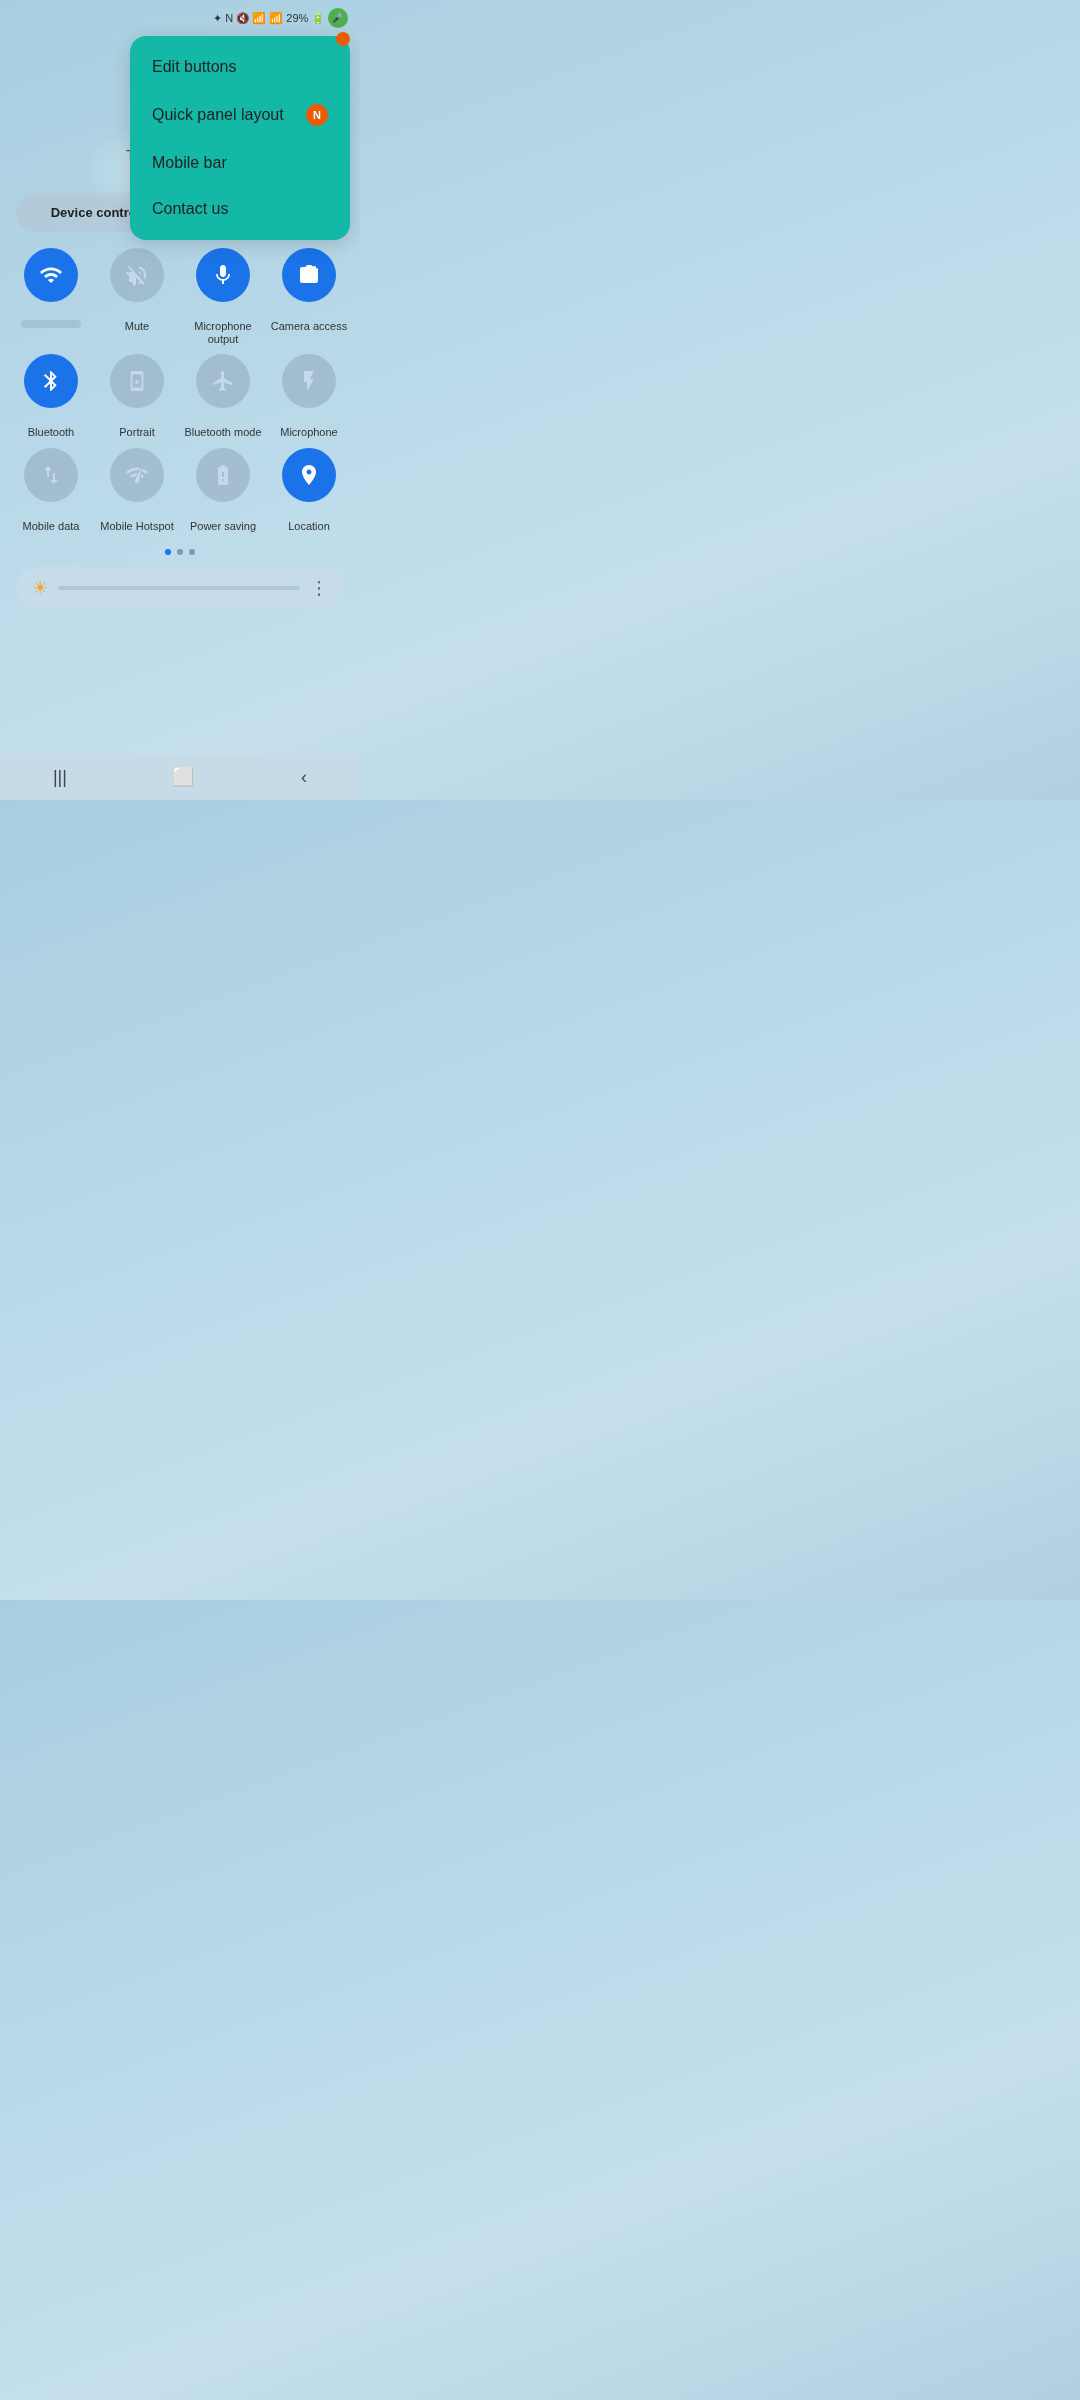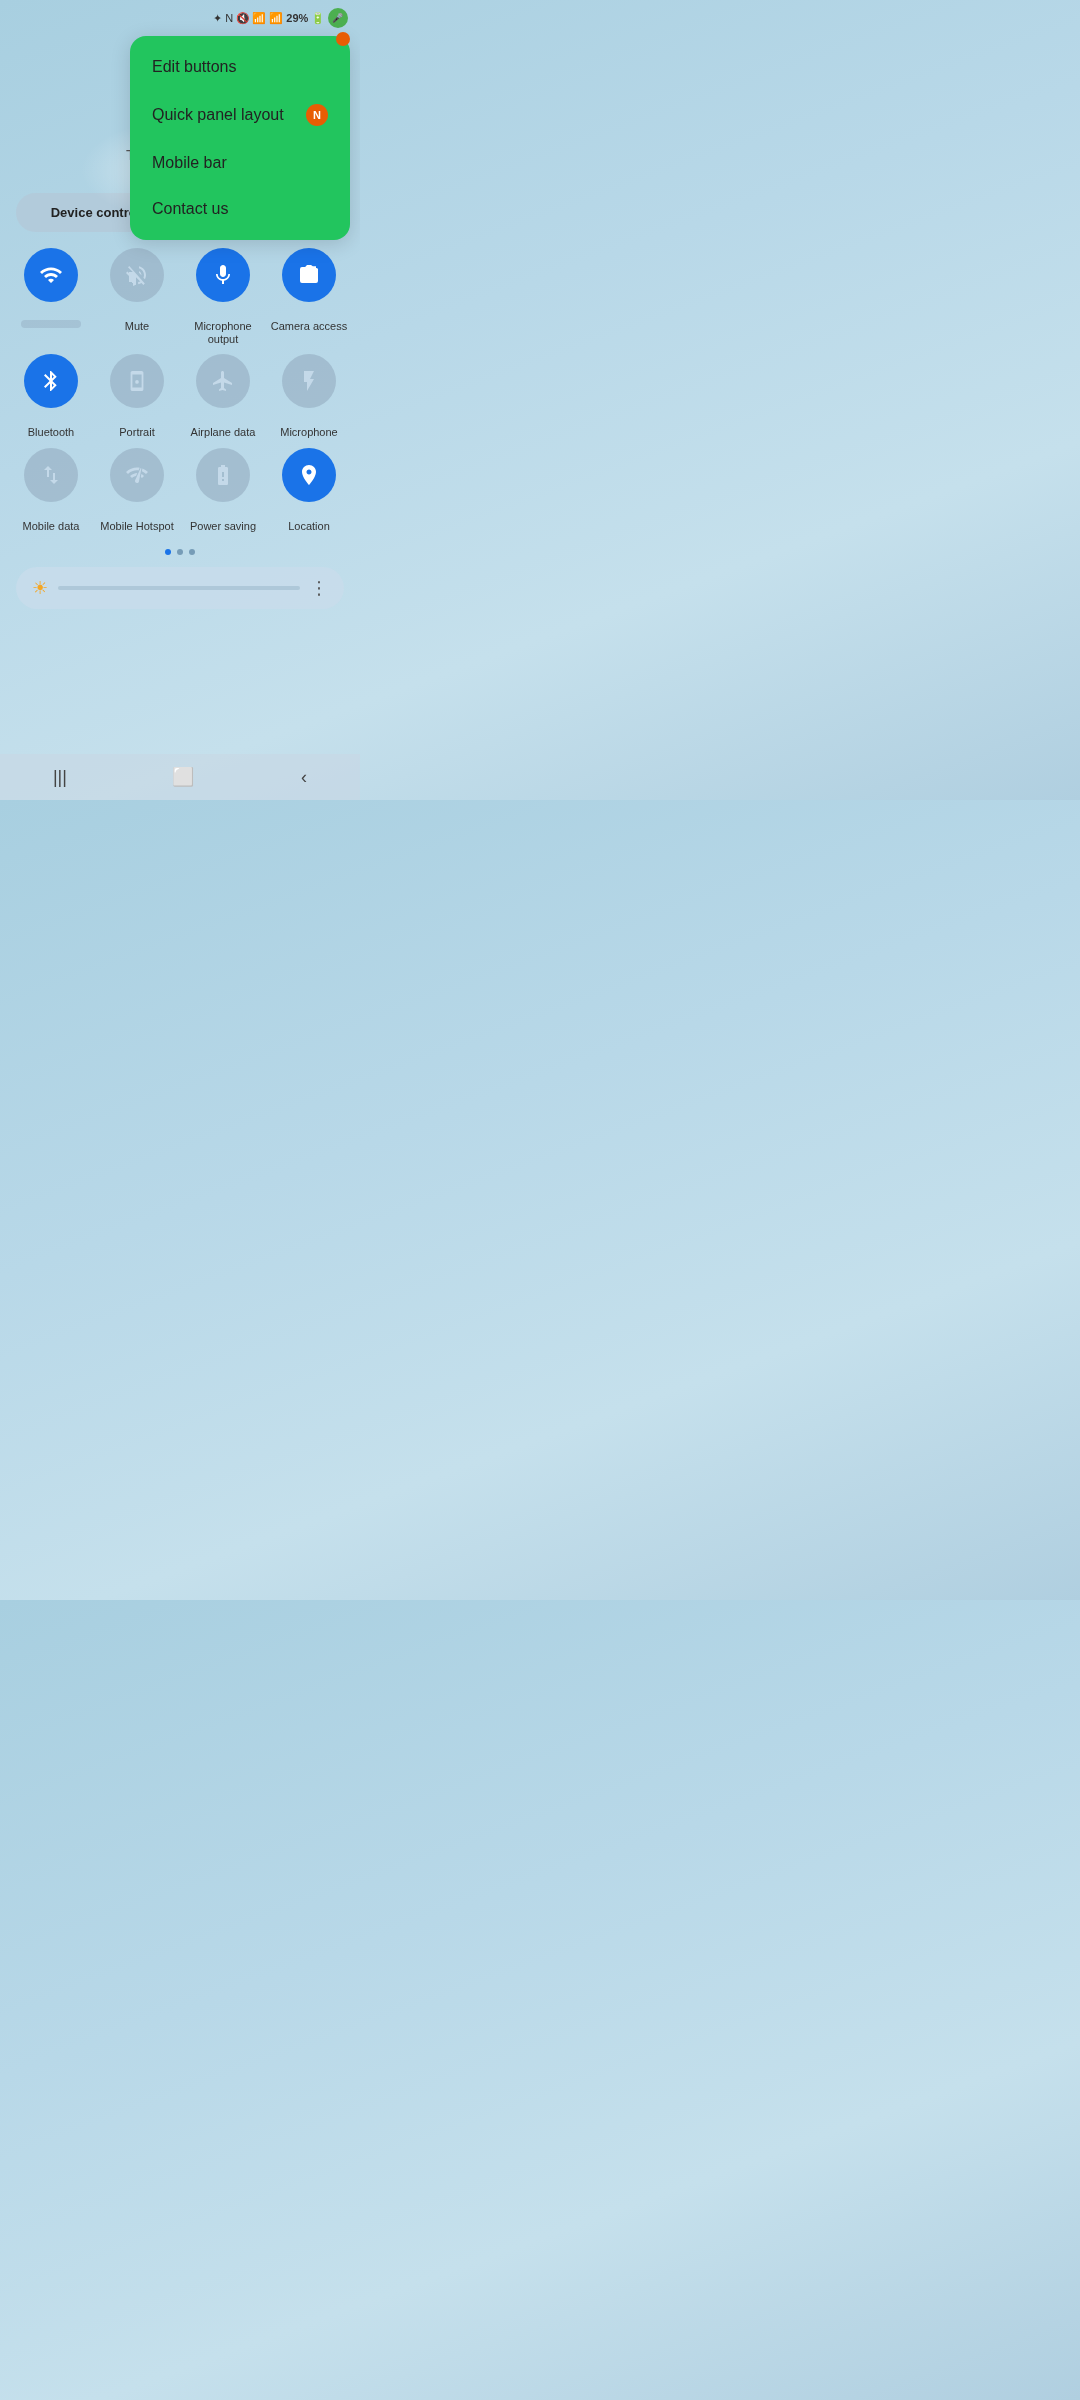--- a/index.html
+++ b/index.html
@@ -30,41 +30,41 @@
     }
 
     .status-icon {
       font-size: 11px;
       color: #333;
     }
 
     .battery-text {
       font-size: 11px;
       color: #333;
-      font-weight: 700;
+      font-weight: 400;
     }
 
     .mic-badge {
       width: 20px;
       height: 20px;
       background: #4caf50;
       border-radius: 50%;
       display: flex;
       align-items: center;
       justify-content: center;
       font-size: 9px;
       color: white;
     }
 
     
     .dropdown-menu {
       position: absolute;
       top: 36px;
       right: 10px;
-      background: #22c55e;
+      background: #14b8a6;
       border-radius: 16px;
       padding: 8px 0;
       min-width: 220px;
       box-shadow: 0 4px 20px rgba(0,0,0,0.15);
       z-index: 100;
     }
 
     .dropdown-item {
       padding: 14px 22px;
       font-size: 16px;
@@ -376,21 +376,21 @@
     </div>
     <span class="tile-label">Portrait</span>
   </div>
 
   <div class="tile">
     <div class="tile-icon inactive">
       <svg viewBox="0 0 24 24" fill="rgba(200,220,235,0.9)" width="24" height="24">
         <path d="M21 16v-2l-8-5V3.5c0-.83-.67-1.5-1.5-1.5S10 2.67 10 3.5V9l-8 5v2l8-2.5V19l-2 1.5V22l3.5-1 3.5 1v-1.5L13 19v-5.5l8 2.5z"></path>
       </svg>
     </div>
-    <span class="tile-label">Airplane data</span>
+    <span class="tile-label">Bluetooth mode</span>
   </div>
 
   <div class="tile">
     <div class="tile-icon inactive">
       <svg viewBox="0 0 24 24" fill="rgba(200,220,235,0.9)" width="24" height="24">
         <path d="M7 2v11h3v9l7-12h-4l4-8z"></path>
       </svg>
     </div>
     <span class="tile-label">Microphone</span>
   </div>

